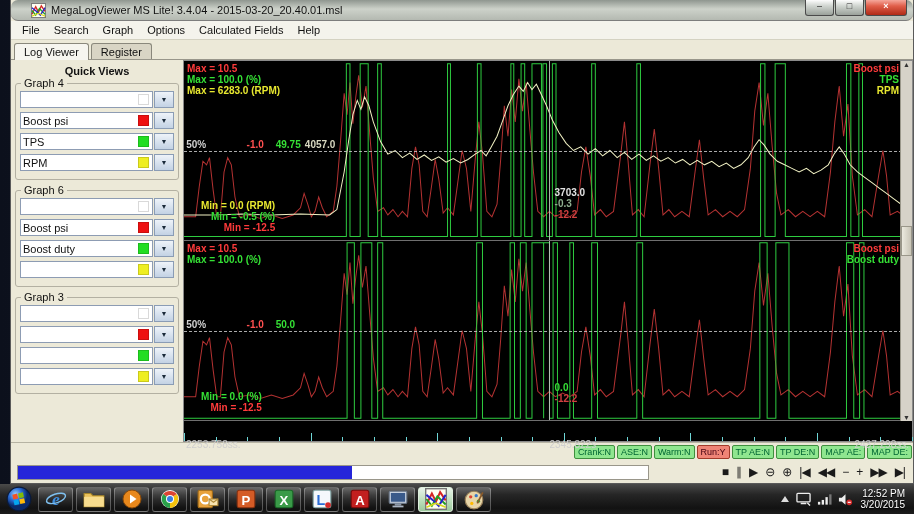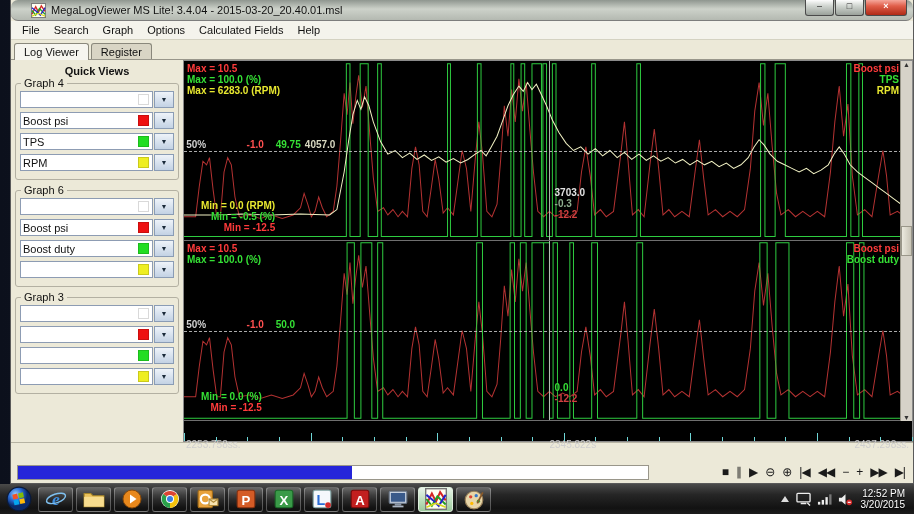--- a/index.html
+++ b/index.html
@@ -343,20 +343,30 @@
           </div>
         <div class="vscroll">
           <span>▲</span>
           <span class="vthumb"></span>
           <span>▼</span>
         </div>
       </div>
     </div>
 
     <div class="statusrow">
+      <div id="indicators">
+          <span class="chip">Crank:N</span>
+          <span class="chip">ASE:N</span>
+          <span class="chip">Warm:N</span>
+          <span class="chip red">Run:Y</span>
+          <span class="chip">TP AE:N</span>
+          <span class="chip">TP DE:N</span>
+          <span class="chip">MAP AE:</span>
+          <span class="chip">MAP DE:</span>
+        </div>
     </div>
 
     <div class="controlrow">
       <div class="progress" id="progress">
         <div class="fill" id="progress-fill" style="width: 53%;"></div>
       </div>
       <div id="pbuttons">
           <span class="pbtn">■</span>
           <span class="pbtn">∥</span>
           <span class="pbtn">▶</span>

